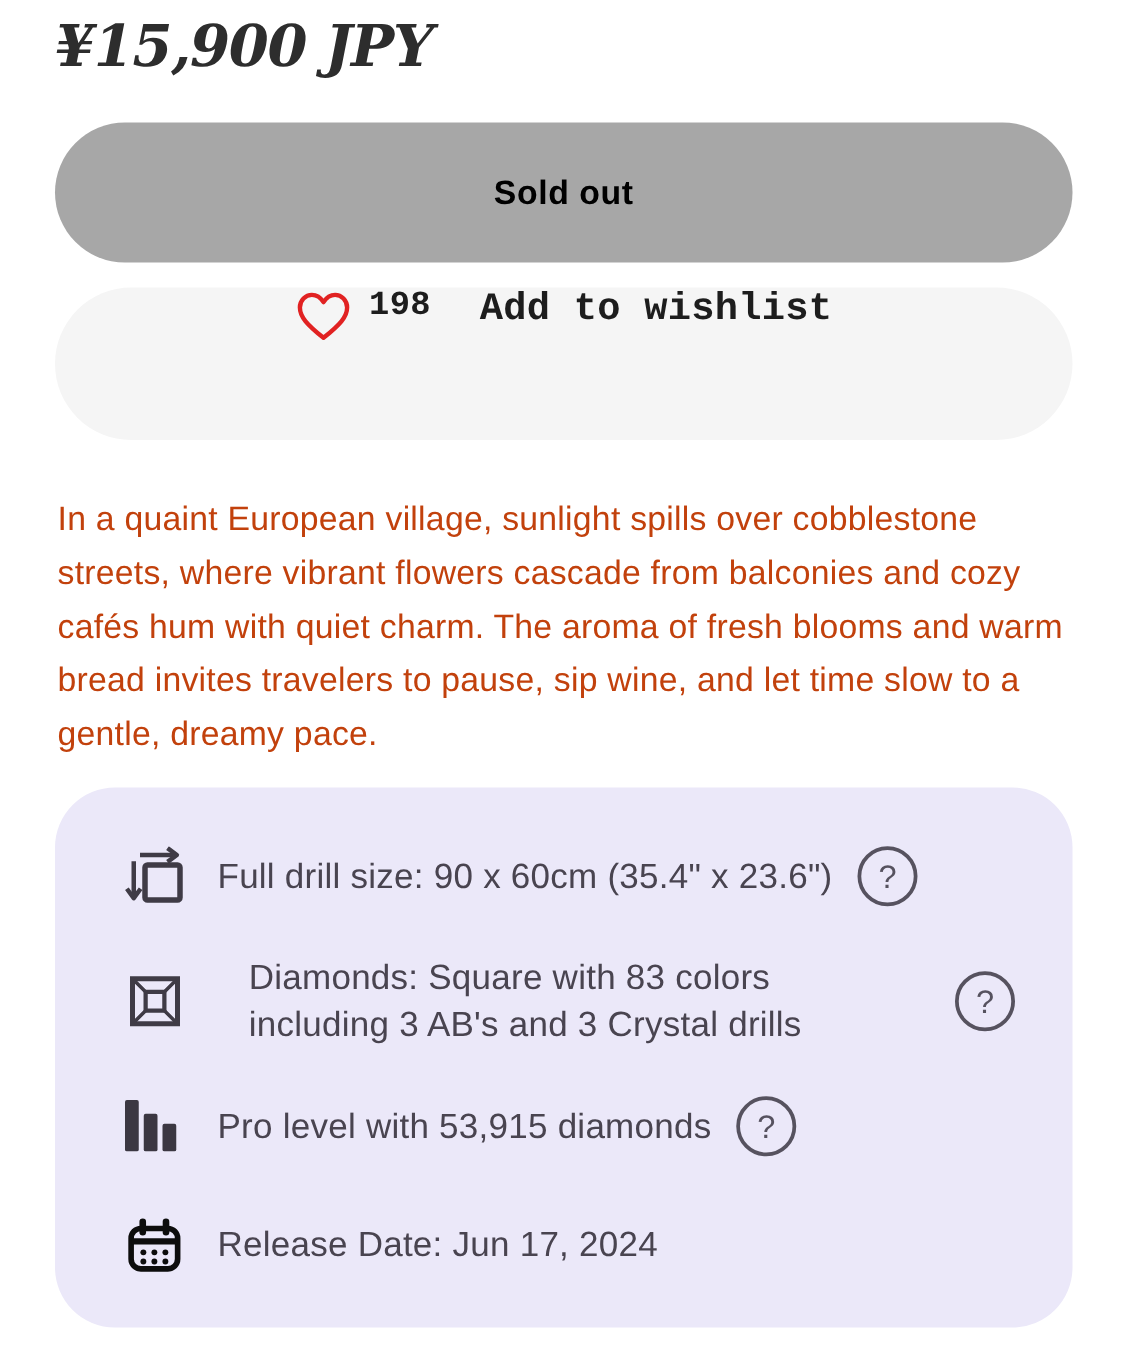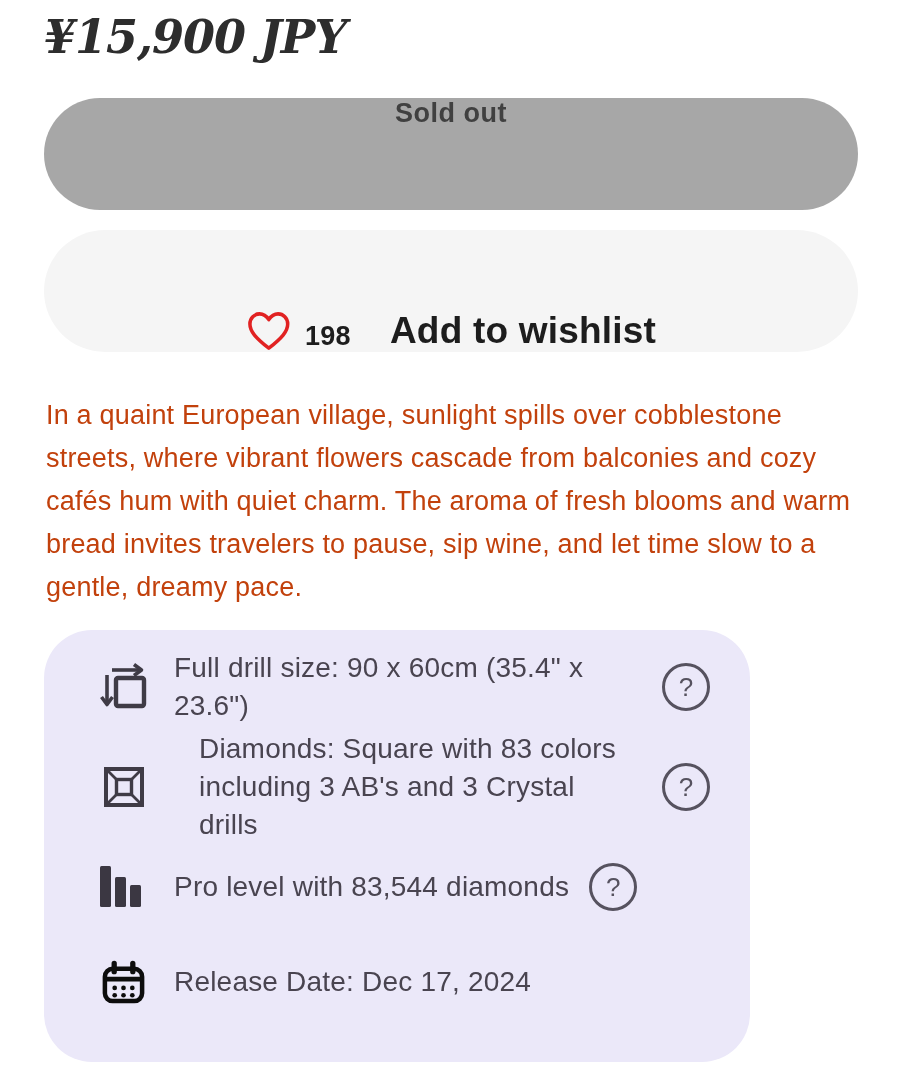--- a/index.html
+++ b/index.html
@@ -11,47 +11,47 @@
     font-family: "DejaVu Serif", serif;
     font-weight: 700; font-size: 46px; letter-spacing: -1px;
     color: #2d2d2d;
     font-style: italic;
   }
 
   .btn-soldout {
     position: absolute; left: 44px; top: 98px;
     width: 814px; height: 112px;
     background: #a7a7a7; border: none; border-radius: 56px;
-    display: flex; justify-content: center;
-    color: #404040; font-size: 27px; font-weight: 700; letter-spacing: 0.5px;
+    display: flex; align-items: center; justify-content: center;
+    color: #000000; font-size: 27px; font-weight: 700; letter-spacing: 0.5px;
     font-family: "Liberation Sans", sans-serif;
   }
 
   .btn-wishlist {
     position: absolute; left: 44px; top: 230px;
     width: 814px; height: 122px;
     background: #f5f5f5; border: none; border-radius: 61px;
-    display: flex; align-items: flex-end; justify-content: center;
-    gap: 13px; font-family: Liberation Sans, sans-serif;
+    display: flex; align-items: flex-start; justify-content: center;
+    gap: 13px; font-family: Liberation Mono, monospace;
   }
   .heart { width: 46px; height: 42px; flex: none; margin-top: 2px; }
   .wishlist-count { font-size: 27px; font-weight: 700; color: #1d1d1d; letter-spacing: 0.3px; }
-  .wishlist-label { font-size: 37px; font-weight: 700; color: #1d1d1d; letter-spacing: 0.2px; margin-left: 26px; }
+  .wishlist-label { font-size: 31px; font-weight: 700; color: #1d1d1d; letter-spacing: 0.2px; margin-left: 26px; }
 
   .description {
     position: absolute; left: 46px; top: 394px; width: 818px;
     font-size: 27px; line-height: 43px; letter-spacing: 0.2px;
     color: #c2410c; font-weight: 400;
   }
 
   .card {
     position: absolute; left: 44px; top: 630px;
-    width: 706px; height: 432px;
+    width: 814px; height: 432px;
     background: #ebe8f9; border-radius: 48px;
-    padding: 32px 40px 0 56px;
+    padding: 46px 40px 0 56px;
   }
   .detail-row { display: flex; align-items: center; }
   .row-h50 { height: 50px; }
   .row-h86 { height: 86px; gap: 25px; }
   .mb32 { margin-bottom: 32px; }
   .mb45 { margin-bottom: 45px; }
   .detail-icon {
     width: 52px; flex: none;
     display: flex; align-items: center; justify-content: flex-start;
   }
@@ -121,37 +121,37 @@
   </div>
 
   <div class="detail-row row-h50 mb45">
     <span class="detail-icon">
       <svg width="42" height="42" viewBox="0 0 42 42">
         <rect x="0" y="0" width="11" height="41" rx="1.5" fill="#3b3742"></rect>
         <rect x="15" y="11" width="11" height="30" rx="1.5" fill="#3b3742"></rect>
         <rect x="30" y="19" width="11" height="22" rx="1.5" fill="#3b3742"></rect>
       </svg>
     </span>
-    <span class="detail-text">Pro level with 83,544 diamonds</span>
+    <span class="detail-text">Pro level with 53,915 diamonds</span>
     <button class="help-btn">
       <span>?</span>
     </button>
   </div>
 
   <div class="detail-row row-h50">
     <span class="detail-icon">
       <svg width="47" height="47" viewBox="0 0 48 48">
         <rect x="5" y="10" width="38" height="33" rx="8" fill="none" stroke="#0d0d0d" stroke-width="4.6"></rect>
         <path d="M5 20.5 H43" stroke="#0d0d0d" stroke-width="5"></path>
         <path d="M14.5 4.5 V13" stroke="#0d0d0d" stroke-width="5.4" stroke-linecap="round"></path>
         <path d="M33.5 4.5 V13" stroke="#0d0d0d" stroke-width="5.4" stroke-linecap="round"></path>
         <circle cx="15" cy="29.5" r="2.4" fill="#0d0d0d"></circle>
         <circle cx="24" cy="29.5" r="2.4" fill="#0d0d0d"></circle>
         <circle cx="33" cy="29.5" r="2.4" fill="#0d0d0d"></circle>
         <circle cx="15" cy="37" r="2.4" fill="#0d0d0d"></circle>
         <circle cx="24" cy="37" r="2.4" fill="#0d0d0d"></circle>
         <circle cx="33" cy="37" r="2.4" fill="#0d0d0d"></circle>
       </svg>
     </span>
-    <span class="detail-text">Release Date: Dec 17, 2024</span>
+    <span class="detail-text">Release Date: Jun 17, 2024</span>
   </div>
 
 </div>
 
 </body></html>

